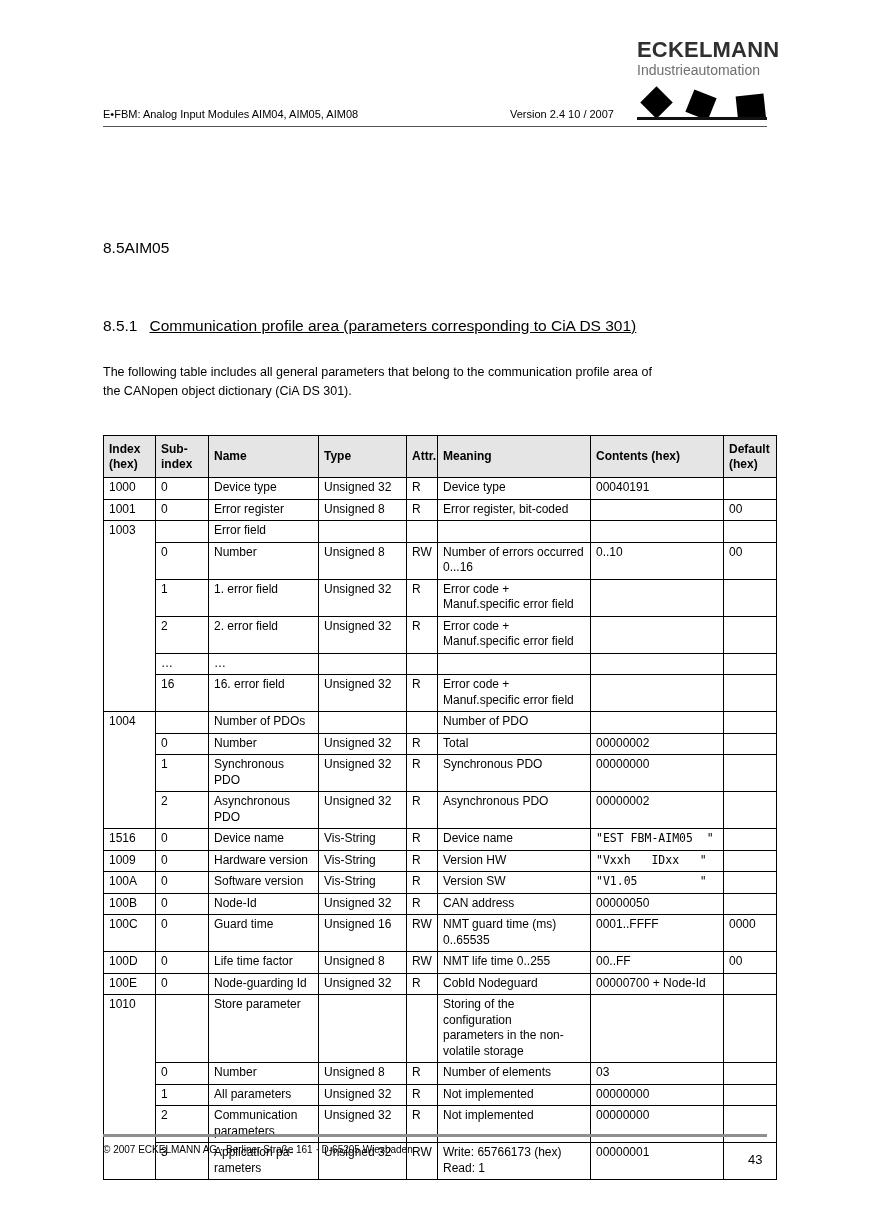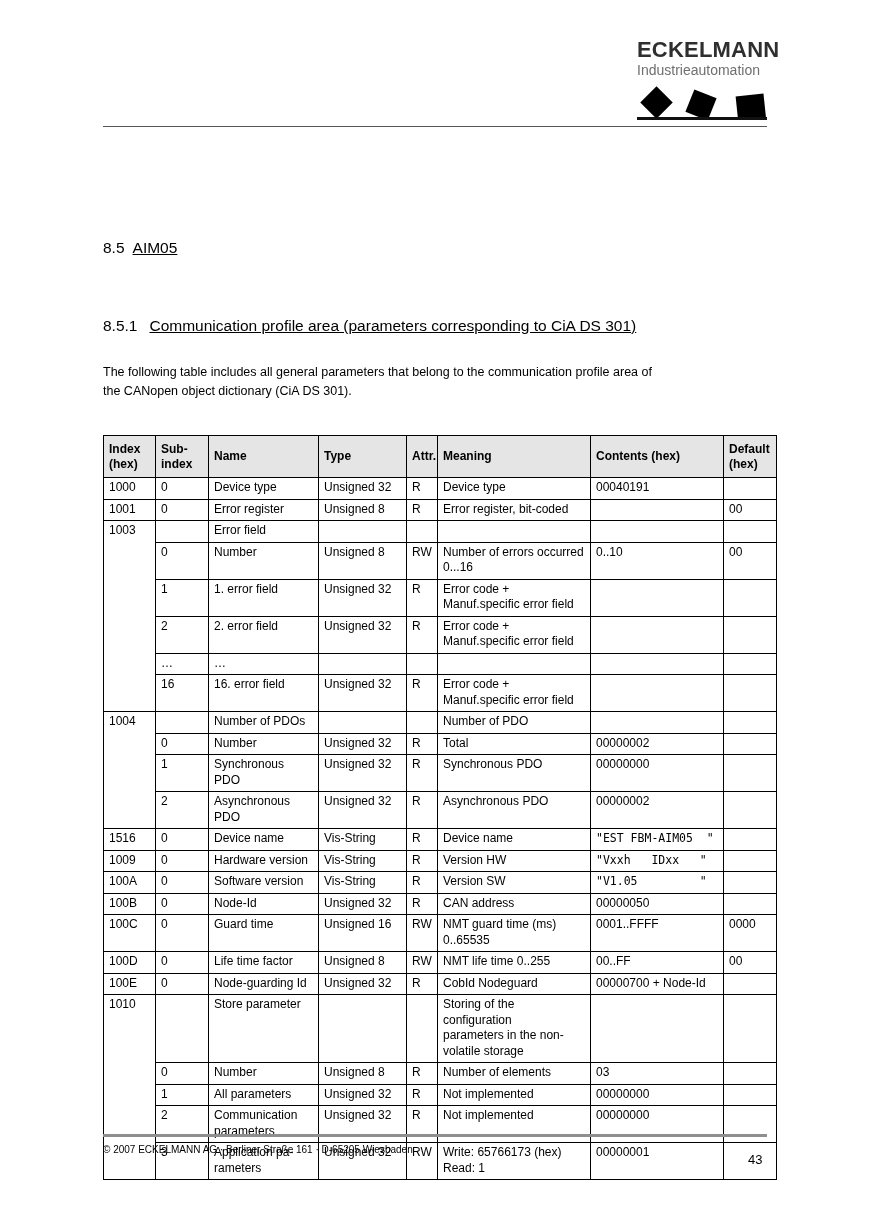--- a/index.html
+++ b/index.html
@@ -22,21 +22,21 @@
   .mark1 .sq { width:23px; height:23px; left:8px; top:5px; transform:rotate(45deg); }
   .mark2 .sq { width:24px; height:24px; left:7px; top:7px; transform:rotate(22deg); }
   .mark3 .sq { width:28px; height:28px; left:11px; top:9px; transform:rotate(-6deg); }
 
   .header-line { position:absolute; left:103px; top:108px; width:664px; font-size:11px; }
   .header-line .version { position:absolute; left:407px; top:0; }
   .header-rule { position:absolute; left:103px; top:126px; width:664px; border-top:1px solid #555; }
 
   
   .sec-heading { position:absolute; left:103px; top:239px; font-size:15.5px; }
-  .sec-heading .t { margin-left:8px; text-decoration:underline; }
+  .sec-heading .t { }
   .subsec-heading { position:absolute; left:103px; top:317px; font-size:15.5px; }
   .subsec-heading .t { margin-left:12px; text-decoration:underline; }
 
   .intro { position:absolute; left:103px; top:363px; width:672px; font-size:12.5px; line-height:19px; white-space:pre-line; }
 
   
   table.params {
     position:absolute; left:103px; top:435px; width:673px;
     border-collapse:collapse; table-layout:fixed;
   }
@@ -71,20 +71,24 @@
         <div class="sq"></div>
       </div>
     <div class="mark mark2">
         <div class="sq"></div>
       </div>
     <div class="mark mark3">
         <div class="sq"></div>
       </div>
   </div>
 
+  <div class="header-line">
+    <span>E•FBM: Analog Input Modules AIM04, AIM05, AIM08</span>
+    <span class="version">Version 2.4  10 / 2007</span>
+  </div>
   <div class="header-rule"></div>
 
   <div class="sec-heading">
     <span class="n">8.5</span><span class="t">AIM05</span>
   </div>
   <div class="subsec-heading">
     <span class="n">8.5.1</span><span class="t">Communication profile area (parameters corresponding to CiA DS 301)</span>
   </div>
 
   <div class="intro">The following table includes all general parameters that belong to the communication profile area of

